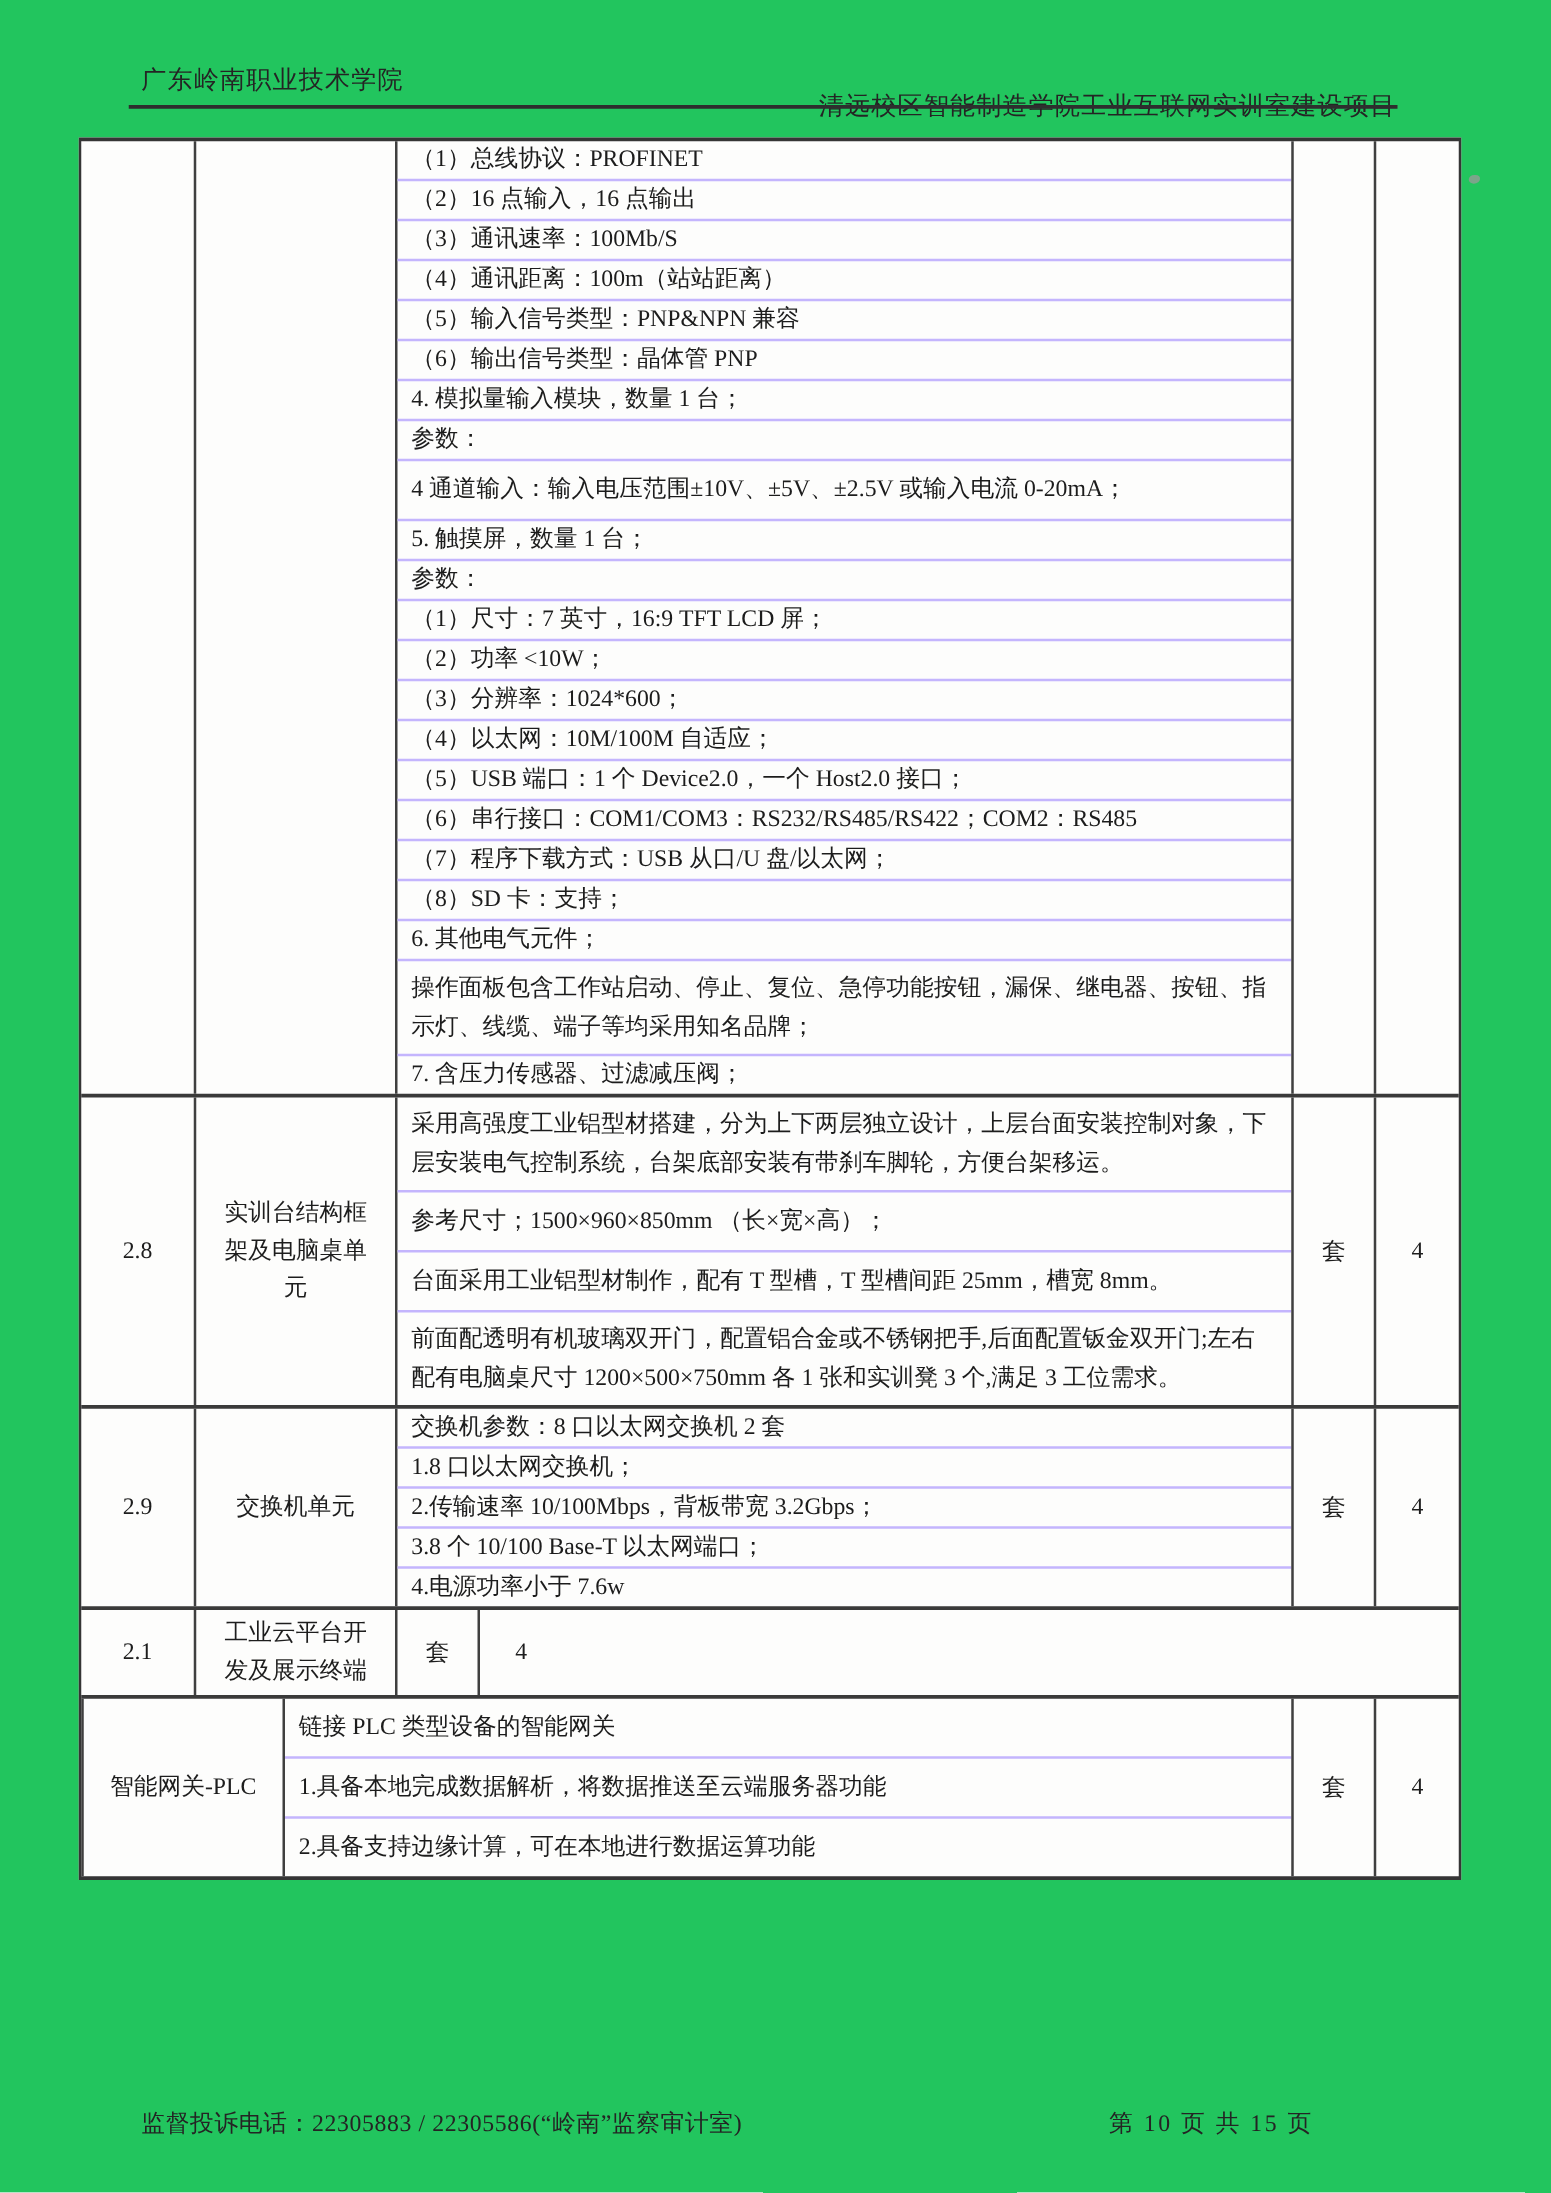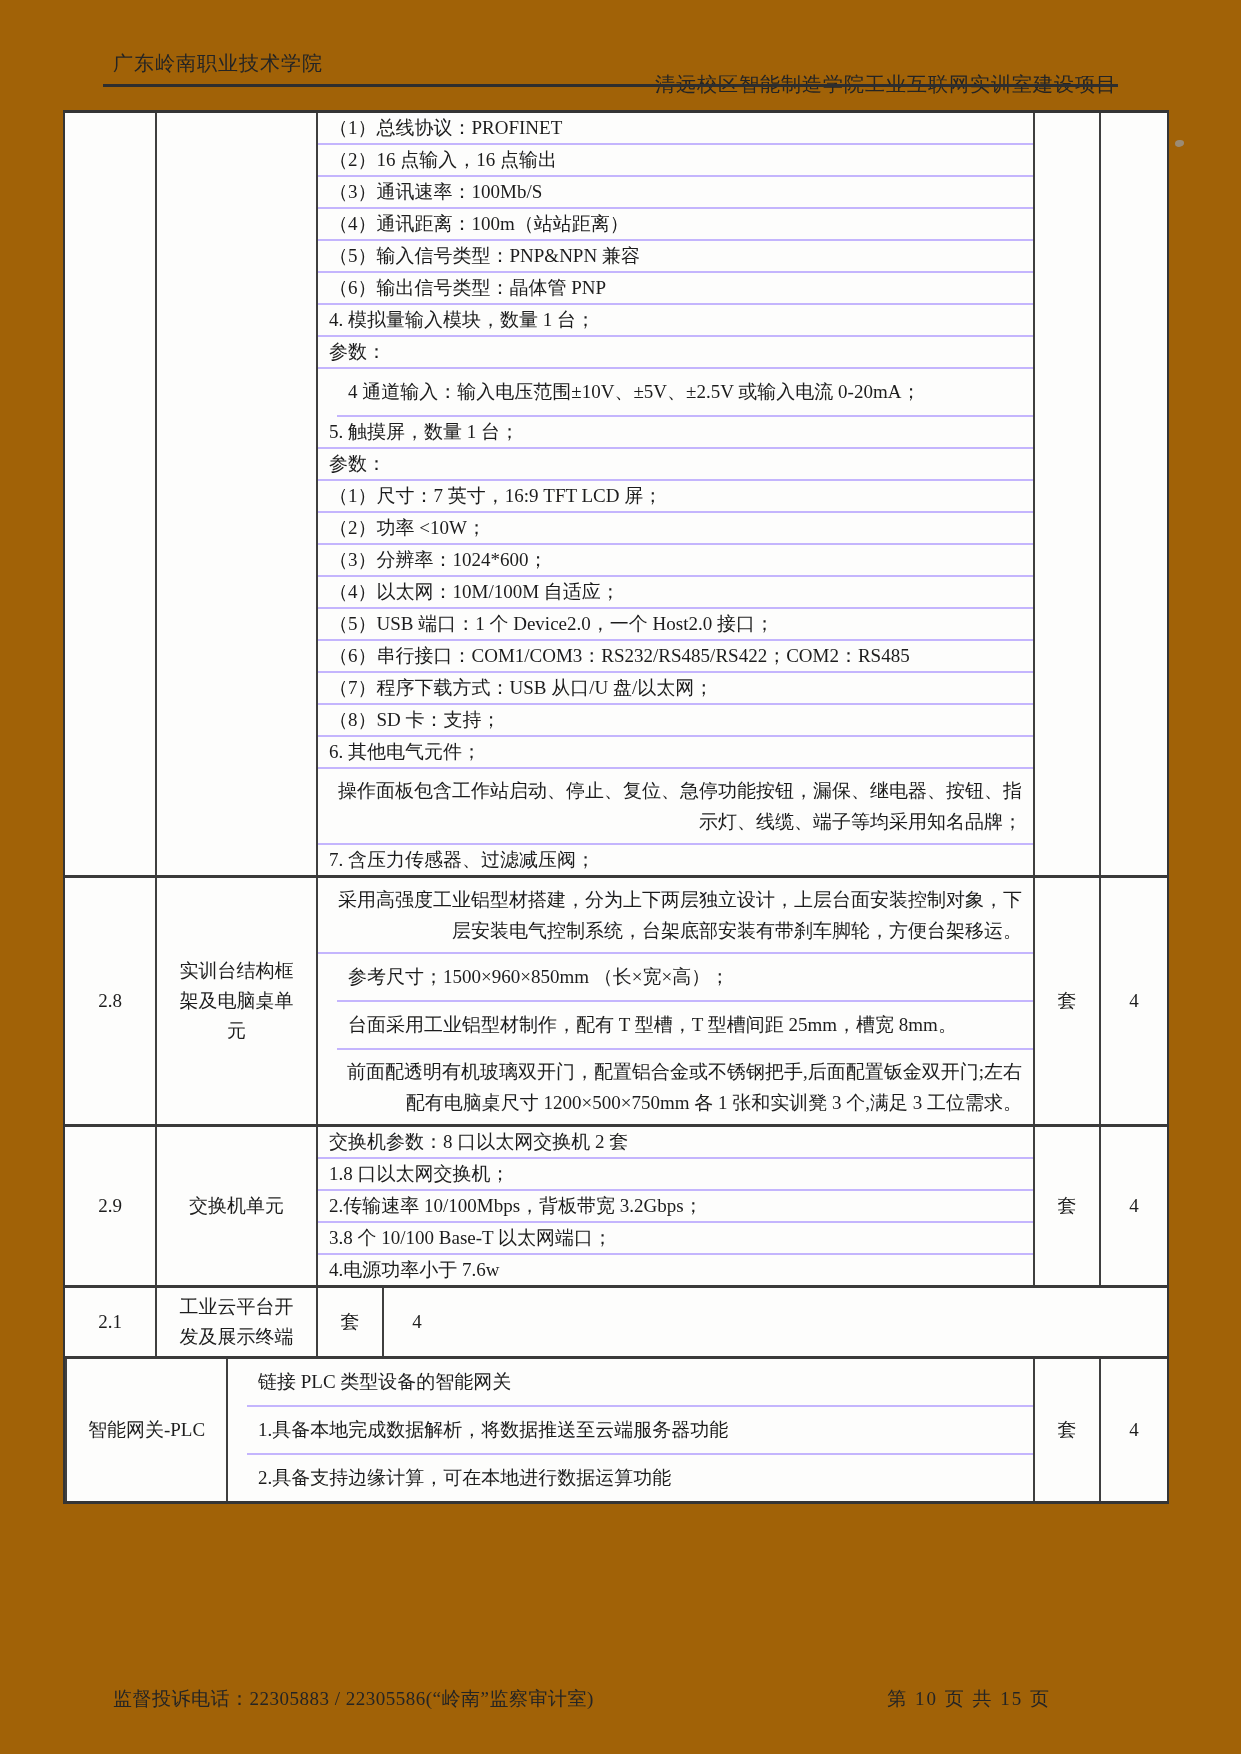--- a/index.html
+++ b/index.html
@@ -1,21 +1,21 @@
 <!DOCTYPE html>
 <html lang="zh"><head>
 <meta charset="utf-8">
 <style>
   html,body{margin:0;padding:0;background:#e8e8e8;}
   *{box-sizing:border-box;}
   .page{
     position:relative;
     width:1241px;height:1754px;
     margin:0 auto;
-    background:#a16207;
+    background:#22c55e;
     font-family:"Liberation Serif","DejaVu Serif",serif;
     color:#1d1d1d;
     overflow:hidden;
   }
   
   .hdr-left{
     position:absolute;left:113px;top:50px;
     font-size:20px;letter-spacing:1px;color:#242424;
   }
   .hdr-right{
@@ -49,22 +49,22 @@
   .col-details{flex:1 1 auto;border-left:2px solid #3f3f3f;display:flex;flex-direction:column;min-width:0;}
   .col-unit{width:66px;flex:0 0 66px;border-left:2px solid #3f3f3f;}
   .col-qty{width:68px;flex:0 0 68px;border-left:2px solid #3f3f3f;}
   .d-row{
     border-bottom:2px solid #c4b5fd;
     padding:3px 11px;
     font-size:19px;line-height:24px;color:#1c1c1c;
     flex:0 0 auto;
   }
   .d-row:last-child{border-bottom:none;}
-  .d-row.tall{padding:11px 11px;margin-left:19px;}
-  .d-row.para{line-height:31px;padding:6px 11px;text-align:right;}
+  .d-row.tall{padding:11px 11px;}
+  .d-row.para{line-height:31px;padding:6px 11px;}
   
   .ftr-left{
     position:absolute;left:113px;top:1686px;
     font-size:19px;color:#242424;letter-spacing:.5px;
   }
   .ftr-right{
     position:absolute;right:190px;top:1686px;
     font-size:19px;color:#242424;letter-spacing:2px;
   }
   

